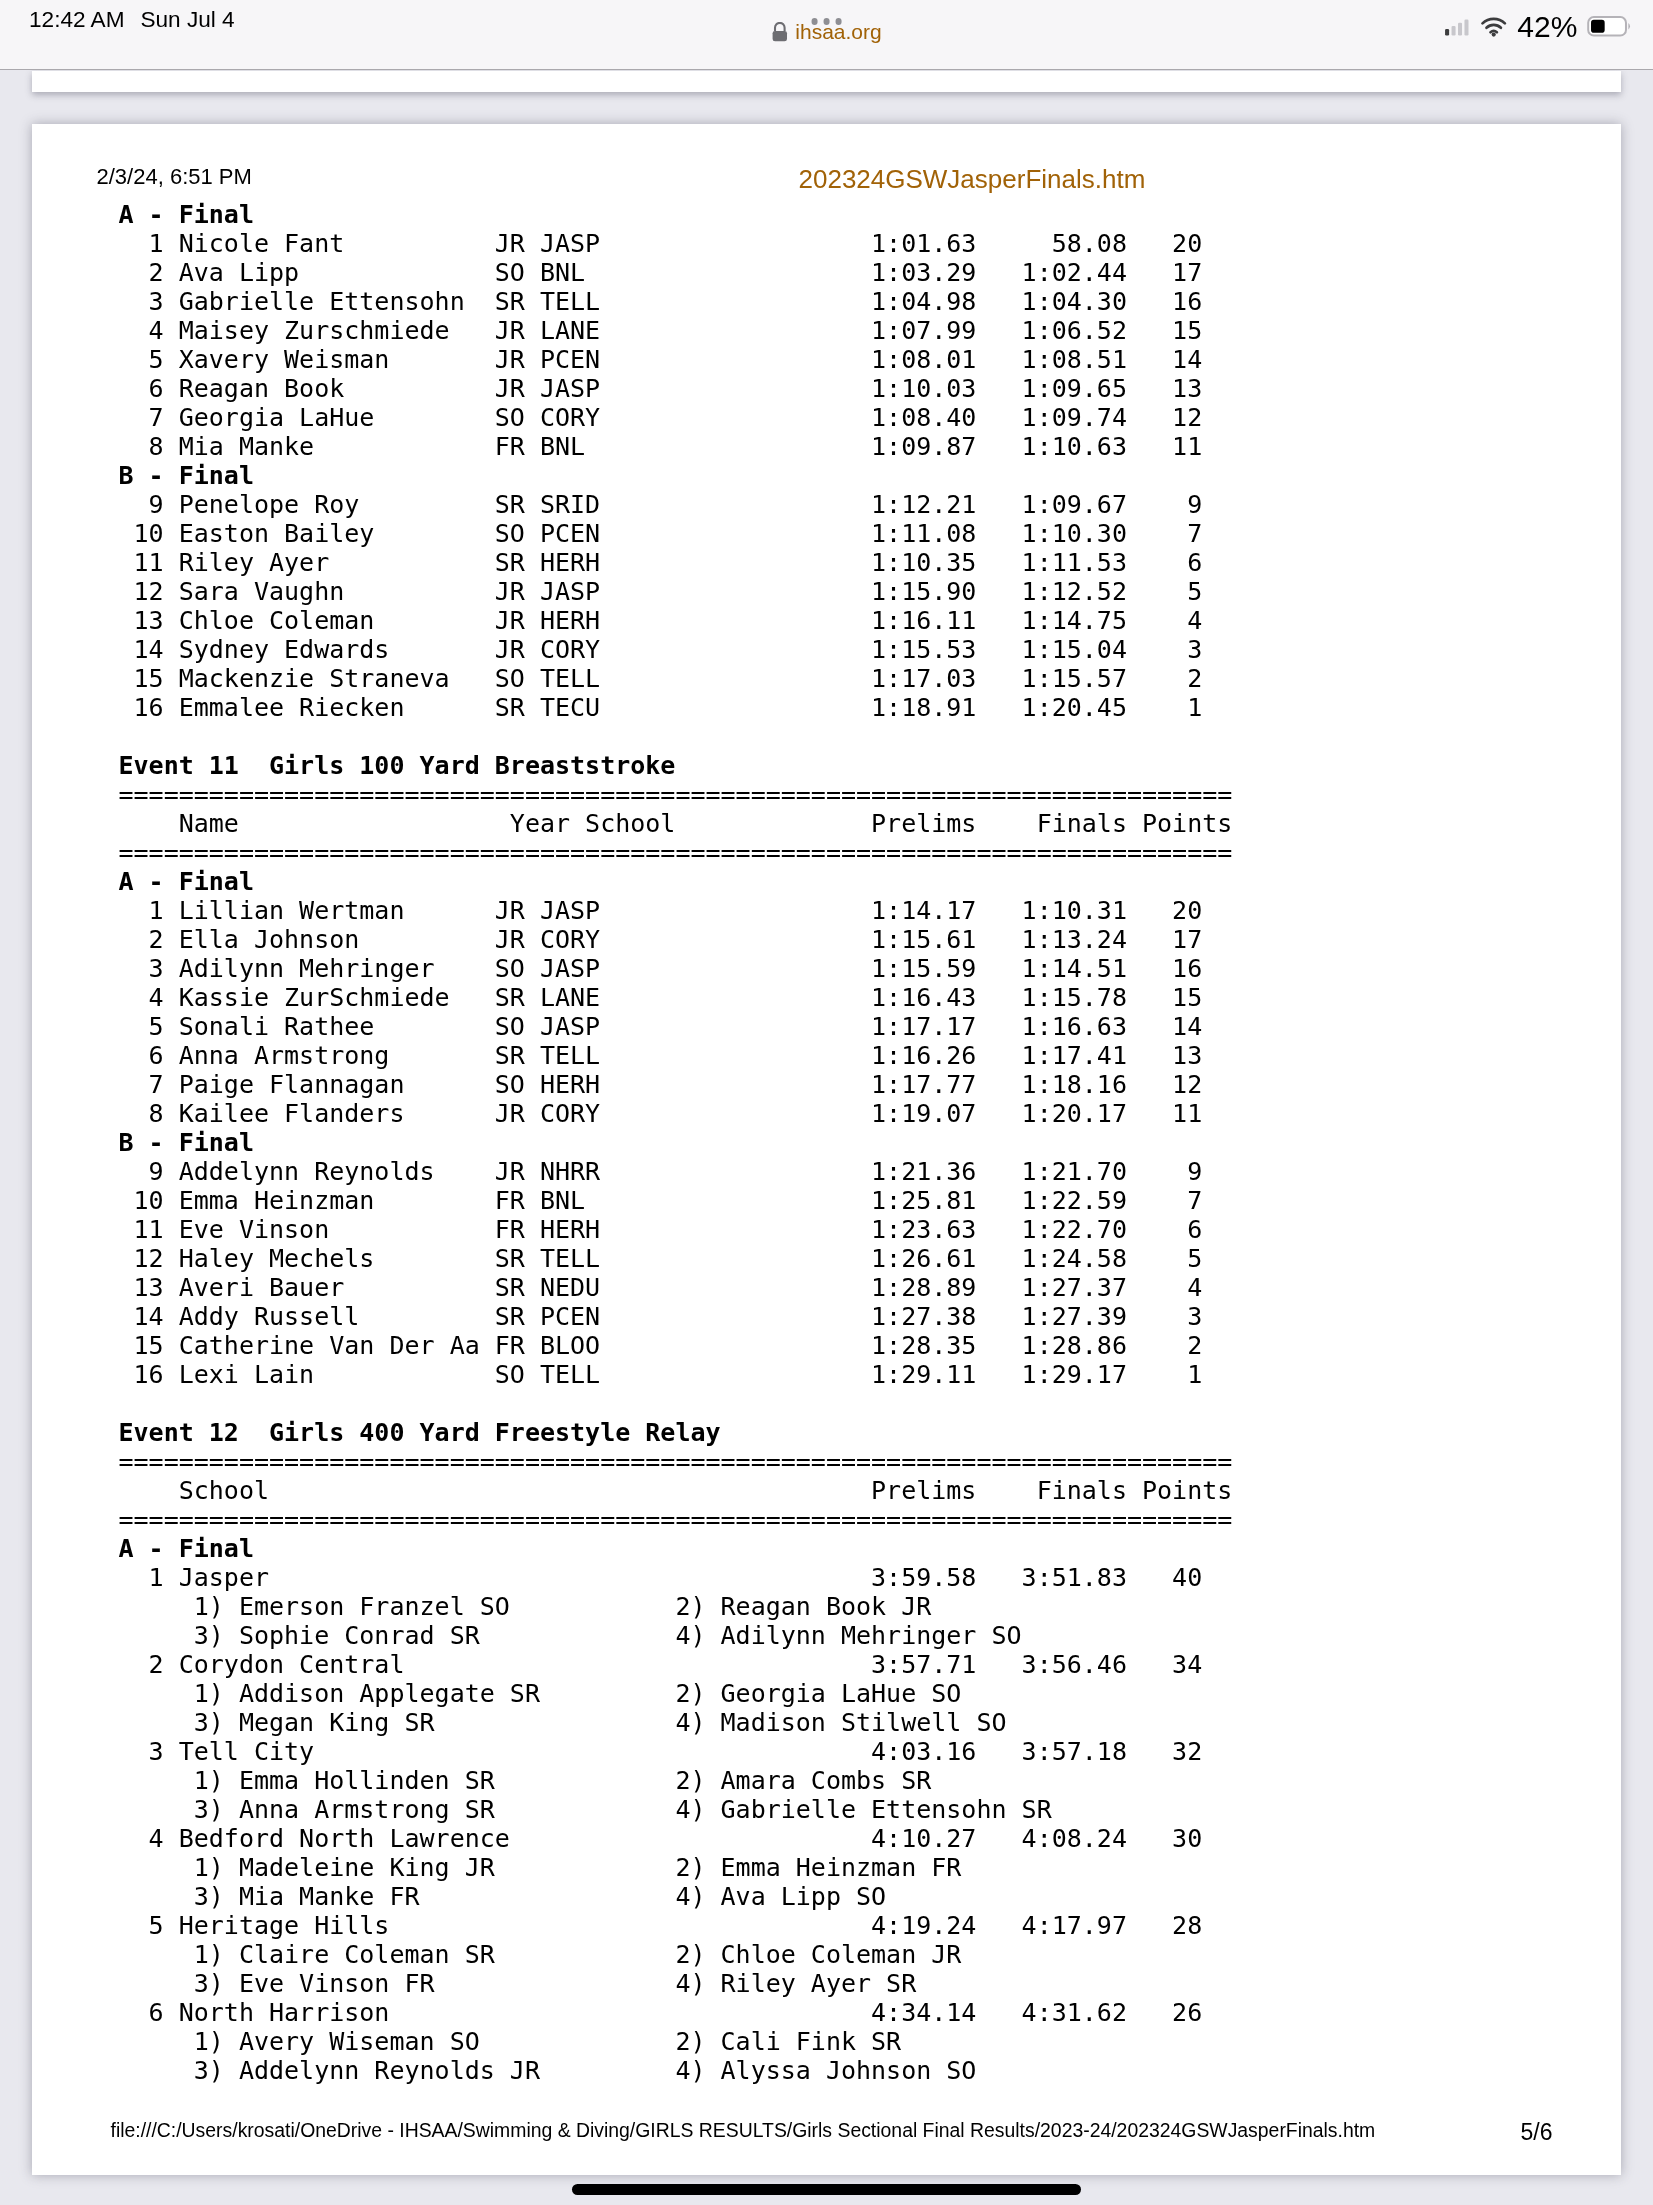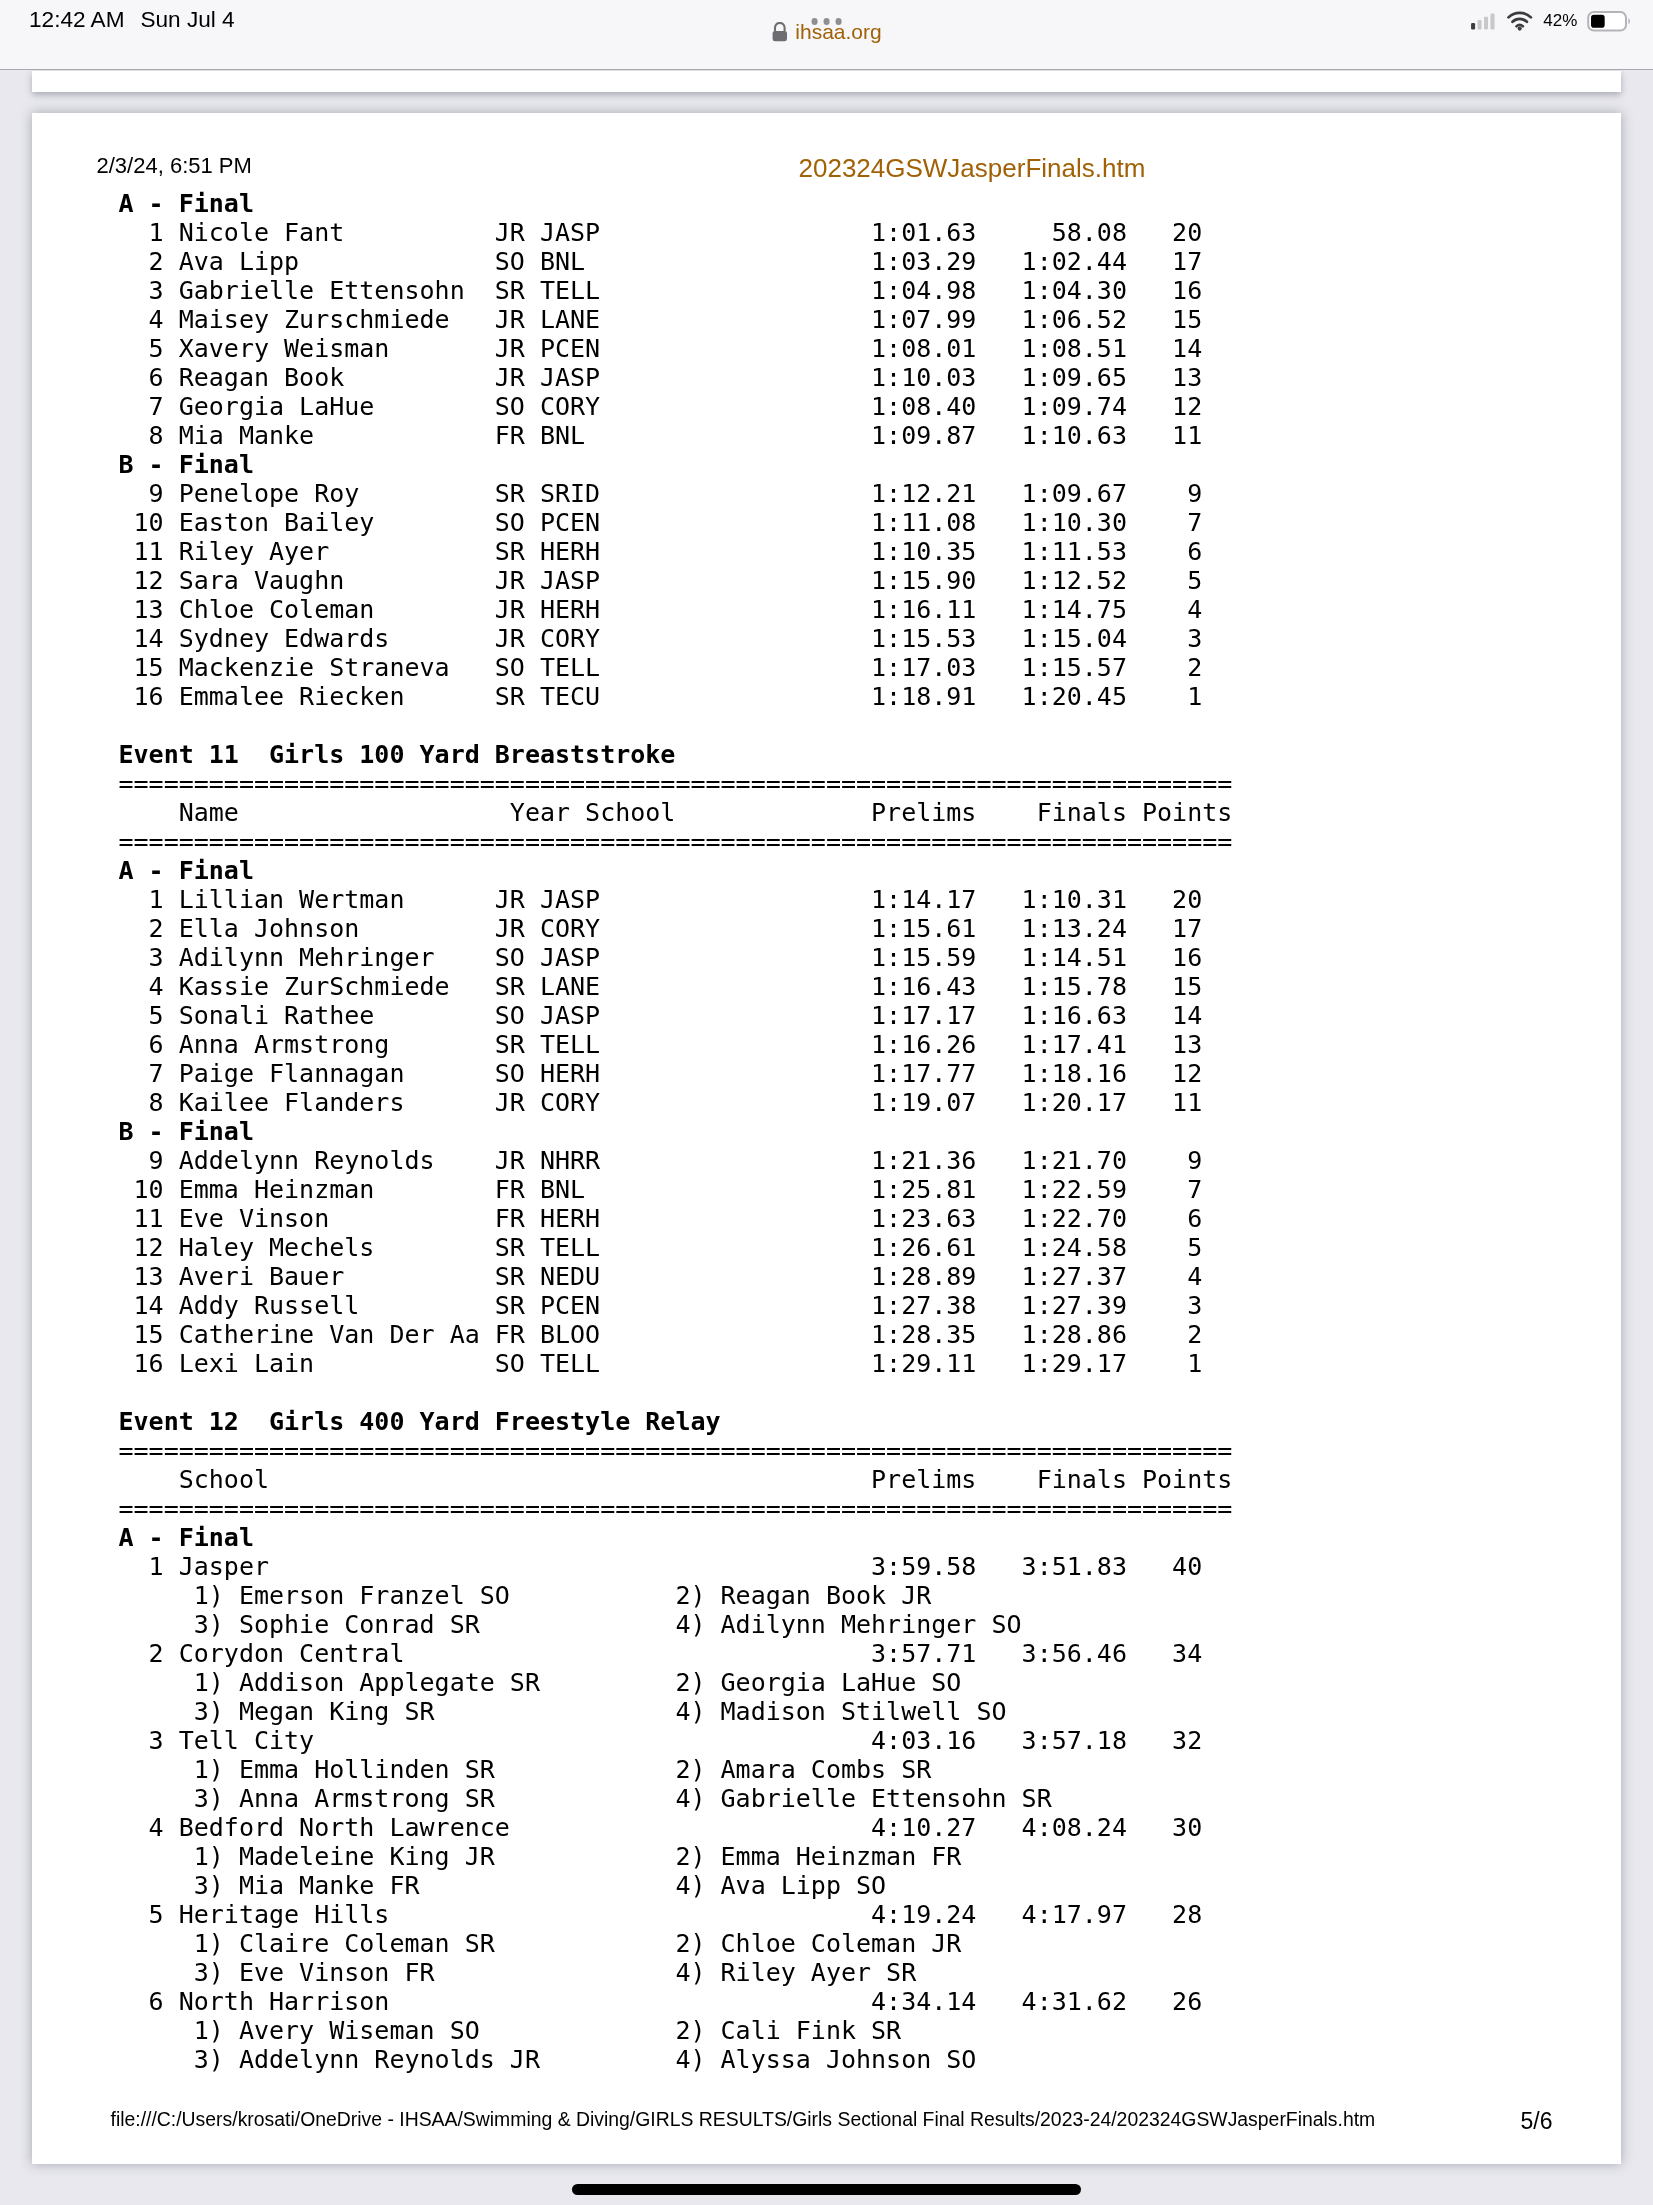--- a/index.html
+++ b/index.html
@@ -9,25 +9,25 @@
   #statusbar{position:absolute;top:0;left:0;width:1653px;height:69px;background:#f7f6f8;
              border-bottom:1.6px solid #aaa8ad;z-index:5;}
   .sb-left{position:absolute;left:29px;top:6.5px;display:flex;gap:16px;align-items:baseline;
            font-size:22.6px;color:#000;}
   .sb-time{font-weight:400;}
   .sb-dots{position:absolute;left:50%;transform:translateX(-50%);top:18px;display:flex;gap:5.7px;}
   .sb-dots span{width:6.5px;height:6.5px;border-radius:50%;background:#8e8e93;display:block;}
   .sb-url{position:absolute;left:50%;transform:translateX(-50%);top:20px;display:flex;
           align-items:center;gap:8px;font-size:21px;color:#a16207;}
   .sb-right{position:absolute;right:21px;top:9.7px;display:flex;align-items:center;gap:9.7px;
-            font-size:17px;color:#000;}
+            font-size:30px;color:#000;}
   
   #page-prev{position:absolute;left:31.5px;top:71px;width:1589px;height:21px;background:#fff;
              box-shadow:0 3.2px 6.5px rgba(60,60,80,0.35);}
-  #page-main{position:absolute;left:31.5px;top:113px;width:1589px;height:2051px;background:#fff;
+  #page-main{position:absolute;left:31.5px;top:124px;width:1589px;height:2051px;background:#fff;
              box-shadow:0 0 11.3px rgba(60,60,80,0.38);}
   .ph-date{position:absolute;left:65px;top:40px;font-size:22px;color:#000;}
   .ph-title{position:absolute;left:767px;top:40px;font-size:26px;color:#a16207;}
   .pf-path{position:absolute;left:63px;top:1995px;font-size:19.4px;color:#000;white-space:nowrap;margin-left:16px;}
   .pf-page{position:absolute;right:68px;top:1995px;font-size:23px;color:#000;}
   
   #doc{position:absolute;left:87px;top:76px;font-family:"DejaVu Sans Mono","Liberation Mono",monospace;
        font-size:25px;line-height:29px;color:#000;white-space:pre;}
   #doc .ln{height:29px;}
   #doc .b{font-weight:bold;}

